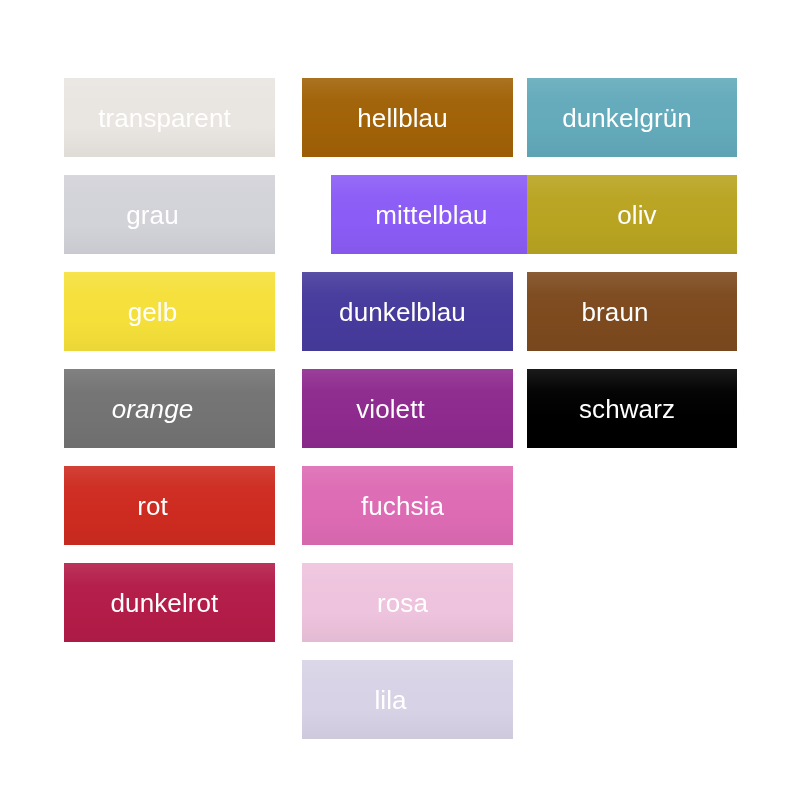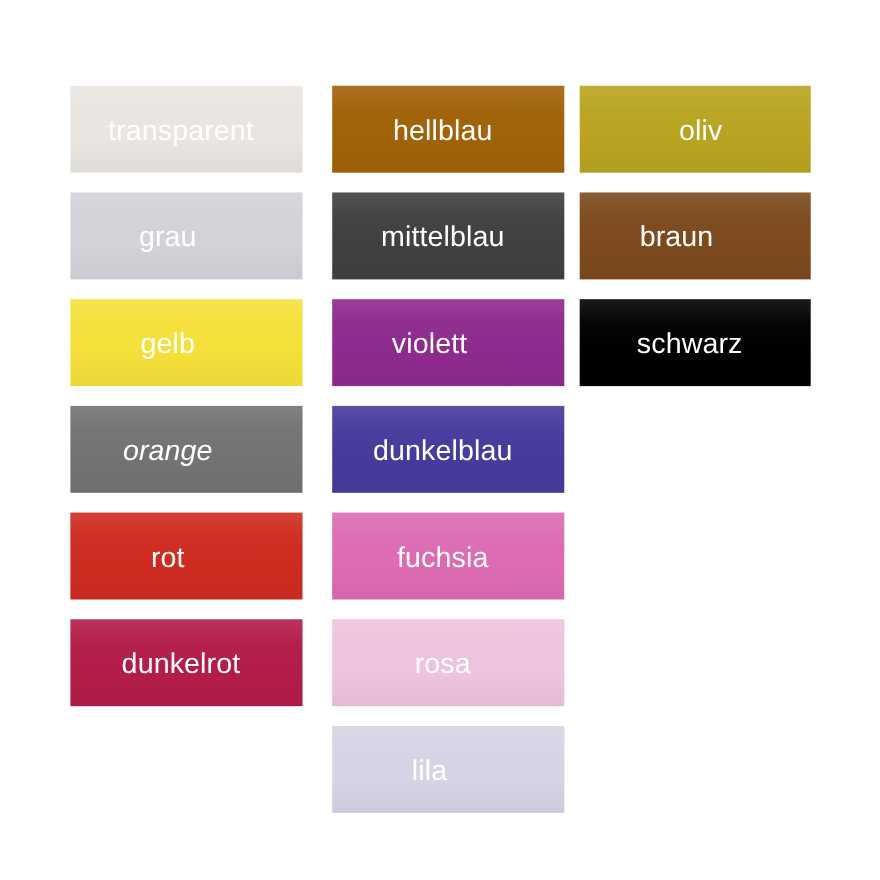--- a/index.html
+++ b/index.html
@@ -96,40 +96,43 @@
         <span class="swatch-label shift-left">rot</span>
       </div>
       <div class="swatch" style="background: rgb(179, 28, 72);">
         <span class="swatch-label">dunkelrot</span>
       </div>
     </div>
   <div class="swatch-column" id="column-2">
       <div class="swatch" style="background: #a16207;">
         <span class="swatch-label">hellblau</span>
       </div>
-      <div class="swatch" style="background: #404040;">
+      <div class="swatch" style="background: #8b5cf6; margin-left: 29px;">
         <span class="swatch-label">mittelblau</span>
+      </div>
+      <div class="swatch" style="background: rgb(70, 59, 156);">
+        <span class="swatch-label">dunkelblau</span>
       </div>
       <div class="swatch" style="background: rgb(142, 42, 142);">
         <span class="swatch-label shift-left">violett</span>
-      </div>
-      <div class="swatch" style="background: rgb(70, 59, 156);">
-        <span class="swatch-label">dunkelblau</span>
       </div>
       <div class="swatch" style="background: rgb(221, 107, 180);">
         <span class="swatch-label">fuchsia</span>
       </div>
       <div class="swatch" style="background: rgb(238, 195, 221);">
         <span class="swatch-label">rosa</span>
       </div>
       <div class="swatch" style="background: rgb(216, 210, 230);">
         <span class="swatch-label shift-left">lila</span>
       </div>
     </div>
   <div class="swatch-column" id="column-3">
+      <div class="swatch" style="background: rgb(99, 170, 187);">
+        <span class="swatch-label">dunkelgrün</span>
+      </div>
       <div class="swatch" style="background: rgb(185, 164, 33); padding-left: 44px;">
         <span class="swatch-label shift-left">oliv</span>
       </div>
       <div class="swatch" style="background: rgb(125, 74, 30);">
         <span class="swatch-label shift-left">braun</span>
       </div>
       <div class="swatch" style="background: rgb(0, 0, 0);">
         <span class="swatch-label">schwarz</span>
       </div>
     </div>

